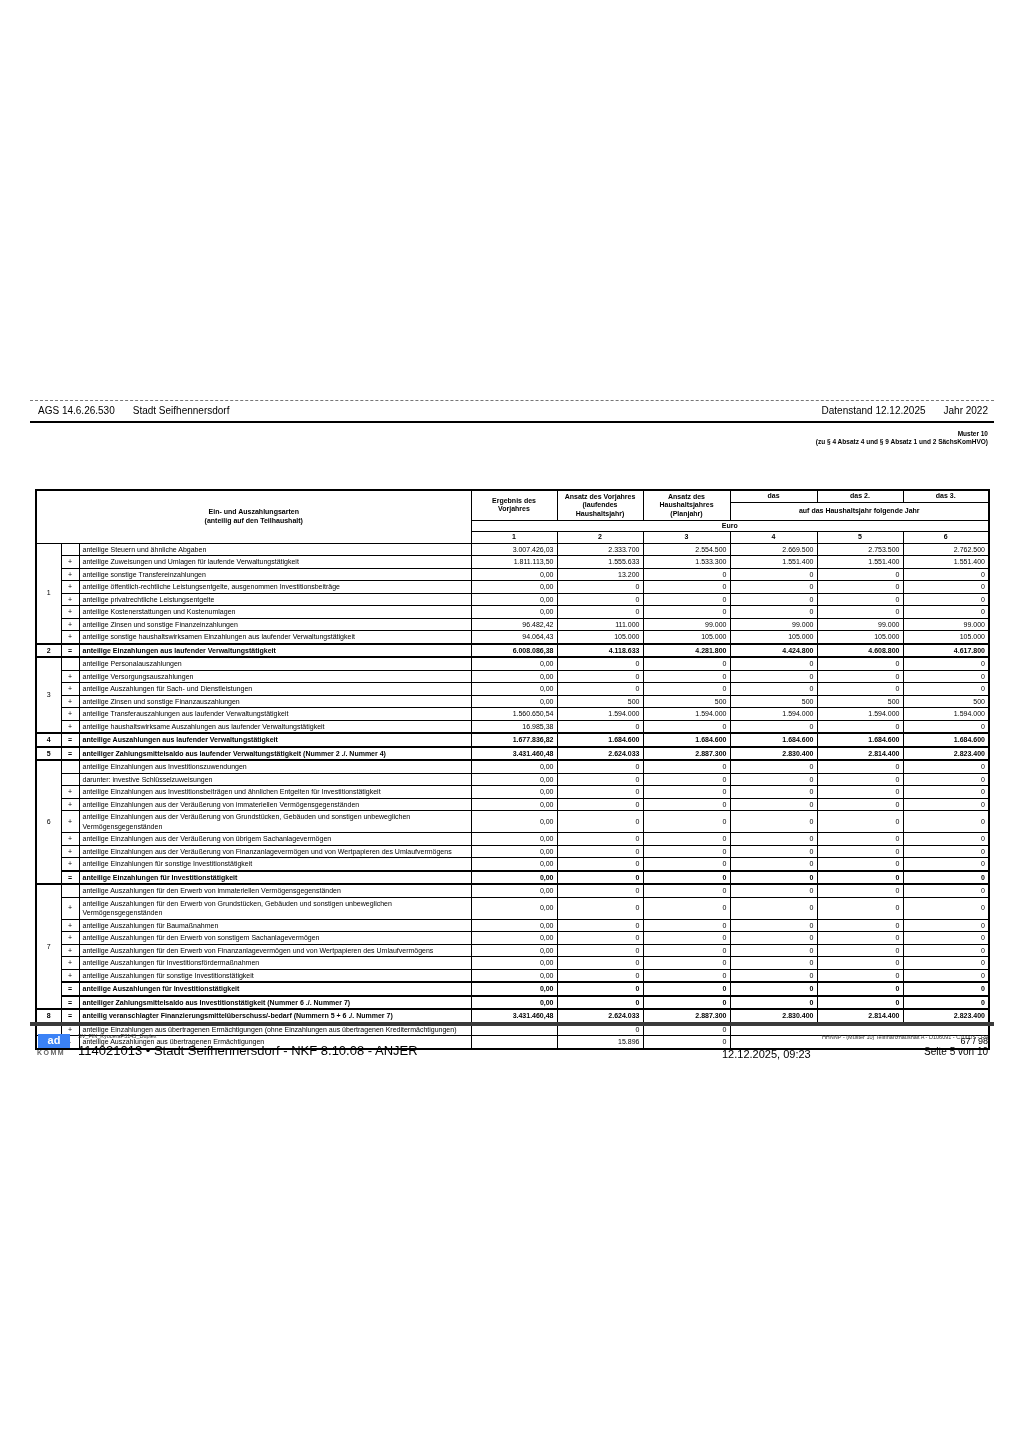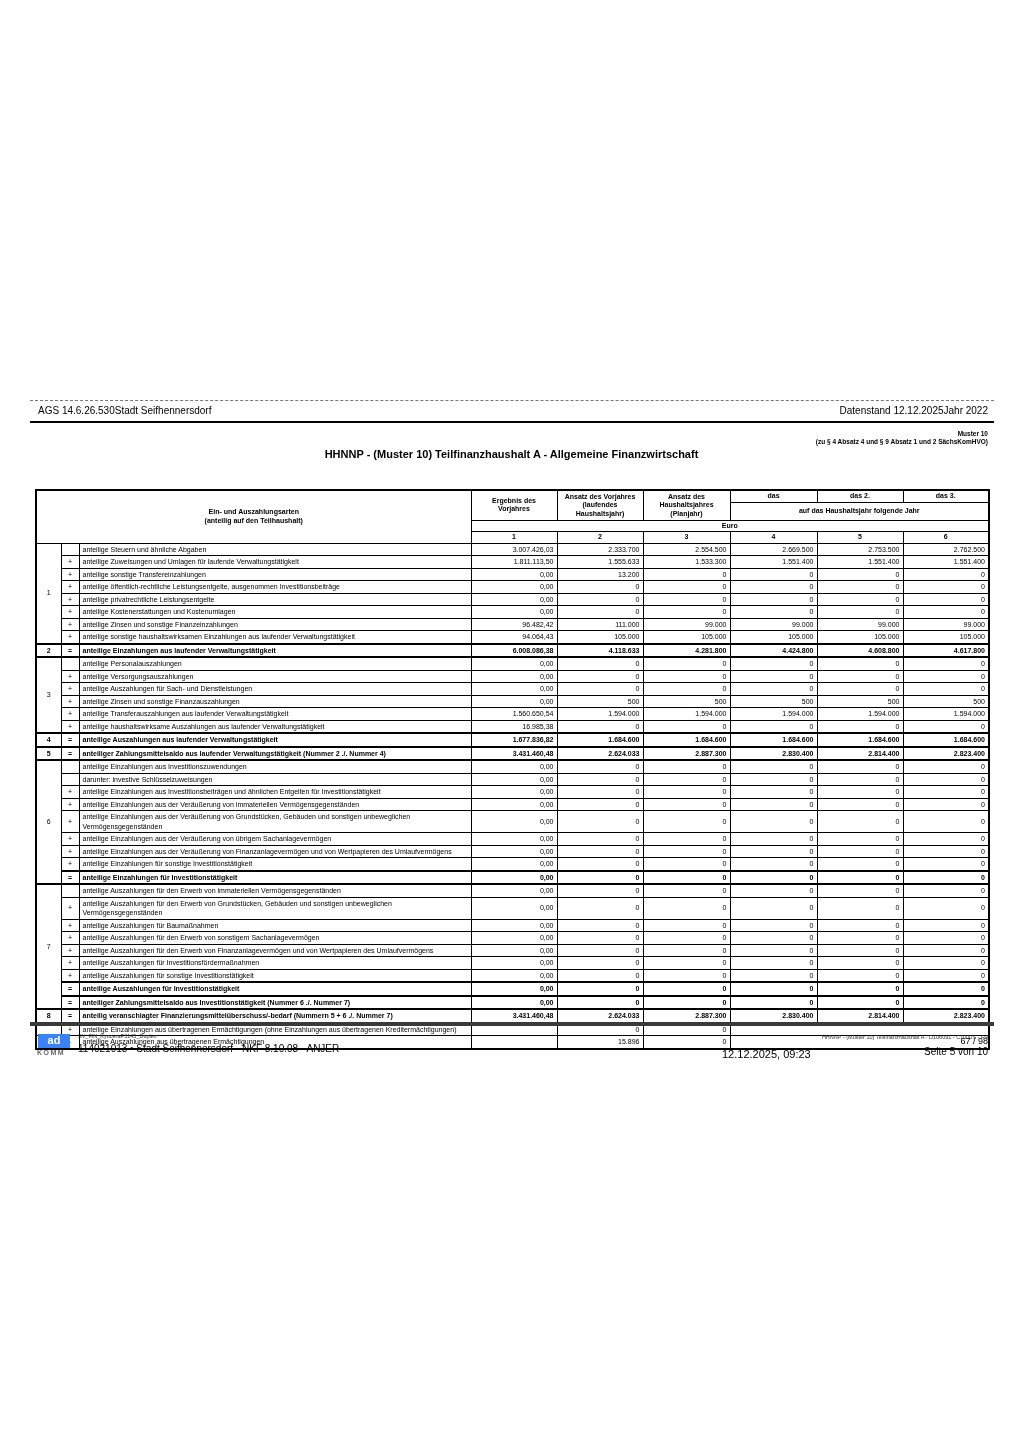--- a/index.html
+++ b/index.html
@@ -5,21 +5,21 @@
   * { box-sizing: border-box; }
   html,body { margin:0; padding:0; }
   body {
     width:1024px; height:1449px; background:#ffffff; position:relative;
     font-family:"Liberation Sans", sans-serif; color:#000;
     -webkit-font-smoothing:antialiased;
   }
   .abs { position:absolute; }
   .dashed-rule { top:400px; left:30px; width:964px; border-top:1px dashed #777; height:0; }
   .doc-header { top:405px; left:38px; width:950px; display:flex; justify-content:space-between; font-size:10px; }
-  .doc-header .pair { display:flex; }
+  .doc-header .pair { display:flex; gap:18px; }
   .solid-rule { top:421px; left:30px; width:964px; border-top:2.5px solid #000; height:0; }
   .muster-block { top:430px; right:36px; text-align:right; font-size:6.5px; font-weight:bold; line-height:8px; }
   .titles { top:448px; left:35px; width:953px; text-align:center; font-weight:bold; font-size:11px; line-height:13px; }
 
   table.fin {
     position:absolute; top:489px; left:35px; width:953px;
     border-collapse:collapse; table-layout:fixed; border:2px solid #000;
   }
   table.fin th, table.fin td { border:1px solid #000; overflow:hidden; }
   table.fin th {
@@ -39,21 +39,21 @@
   td.val { text-align:right; }
   tr.bold td { font-weight:bold; }
   tr.sect td { border-top:2px solid #000; }
   td.tailblank { border-top:none; border-bottom:none; border-right:none; }
 
   .footer-rule { top:1022px; left:30px; width:964px; border-top:4px solid #3a3a3a; height:0; }
   .logo-box { top:1034px; left:38px; width:32px; height:14px; background:#3b82f6; color:#fff;
               font-weight:bold; font-size:11px; line-height:13px; text-align:center; }
   .logo-sub { top:1049px; left:37px; font-size:7px; font-weight:bold; color:#666; letter-spacing:1.5px; }
   .printer-info { top:1033px; left:78px; font-size:5.5px; color:#333; }
-  .footer-left-main { top:1043px; left:78px; font-size:10px; }
+  .footer-left-main { top:1043px; left:78px; font-size:13px; }
   .footer-pages { top:1036px; left:35px; width:953px; text-align:right; font-size:9px; }
   .footer-datetime { top:1048px; left:722px; font-size:11px; }
   .footer-right-small { top:1034px; right:36px; font-size:5.5px; color:#333; }
   .footer-right-page { top:1046px; right:36px; font-size:10px; }
 </style>
 </head>
 <body>
 
 <div class="abs dashed-rule"></div>
 
@@ -69,21 +69,20 @@
 </div>
 
 <div class="abs solid-rule"></div>
 
 <div class="abs muster-block">
   <div>Muster 10</div>
   <div>(zu § 4 Absatz 4 und § 9 Absatz 1 und 2 SächsKomHVO)</div>
 </div>
 
 <div class="abs titles">
-  <div>HHNNP - (Muster 10) Teilfinanzhaushalt A - Allgemeine Finanzwirtschaft</div>
 </div>
 
 <table class="fin">
   <colgroup>
     <col style="width:25px">
       <col style="width:18px">
       <col style="width:392px">
     <col style="width:86px">
       <col style="width:86px">
       <col style="width:87px">

